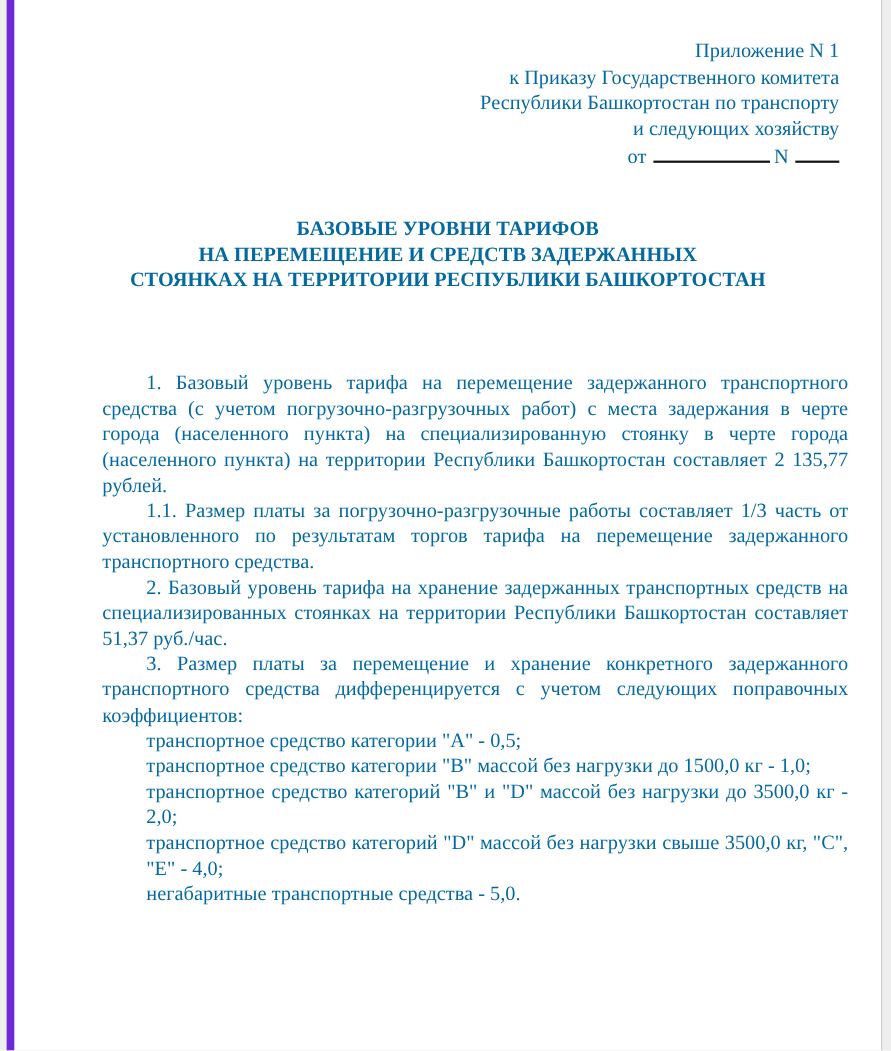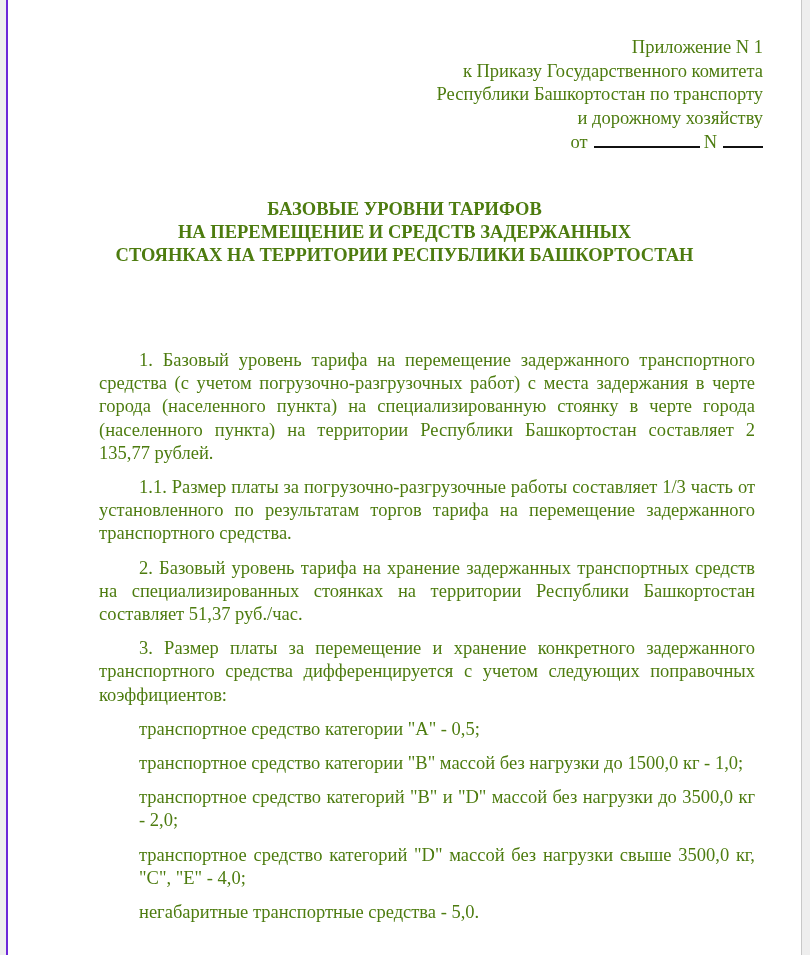--- a/index.html
+++ b/index.html
@@ -16,25 +16,25 @@
       height: 955px;
       background: #eeeeee;
     }
     .page {
       position: absolute;
       left: 6px;
       top: 0;
       width: 796px;
       height: 955px;
       background: #ffffff;
-      border-left: 2px solid #6d28d9;
+      border-left: 7px solid #6d28d9;
       border-right: 1px solid #c8c8c8;
       box-sizing: border-box;
       font-family: "Liberation Serif", "DejaVu Serif", serif;
-      color: #4d7c0f;
+      color: #0369a1;
     }
     .header-block {
       position: absolute;
       right: 38px;
       top: 36px;
       text-align: right;
       font-size: 18.5px;
       line-height: 23.5px;
     }
     .header-block .line { display: block; white-space: nowrap; }
@@ -62,39 +62,39 @@
     .body-block {
       position: absolute;
       left: 80px;
       width: 678px;
       top: 338px;
       font-size: 18.5px;
       line-height: 23.2px;
       text-align: justify;
     }
     .para {
-      margin: 11px;
+      margin: 0;
       text-indent: 40px;
     }
     .para.noindent-list {
       text-indent: 0;
       padding-left: 40px;
     }
   </style>
 </head>
 <body>
 
 <div class="viewer">
   <div class="page">
 
     <div class="header-block">
       <span class="line">Приложение N 1</span>
       <span class="line">к Приказу Государственного комитета</span>
       <span class="line">Республики Башкортостан по транспорту</span>
-      <span class="line">и дорожному хозяйству</span>
+      <span class="line">и следующих хозяйству</span>
       <span class="line">
         <span>от</span><span class="blank date"></span><span>N</span><span class="blank num"></span>
       </span>
     </div>
 
     <div class="title-block">
       <span class="line">БАЗОВЫЕ УРОВНИ ТАРИФОВ</span>
       <span class="line">НА ПЕРЕМЕЩЕНИЕ И СРЕДСТВ ЗАДЕРЖАННЫХ</span>
       <span class="line">СТОЯНКАХ НА ТЕРРИТОРИИ РЕСПУБЛИКИ БАШКОРТОСТАН</span>
     </div>

